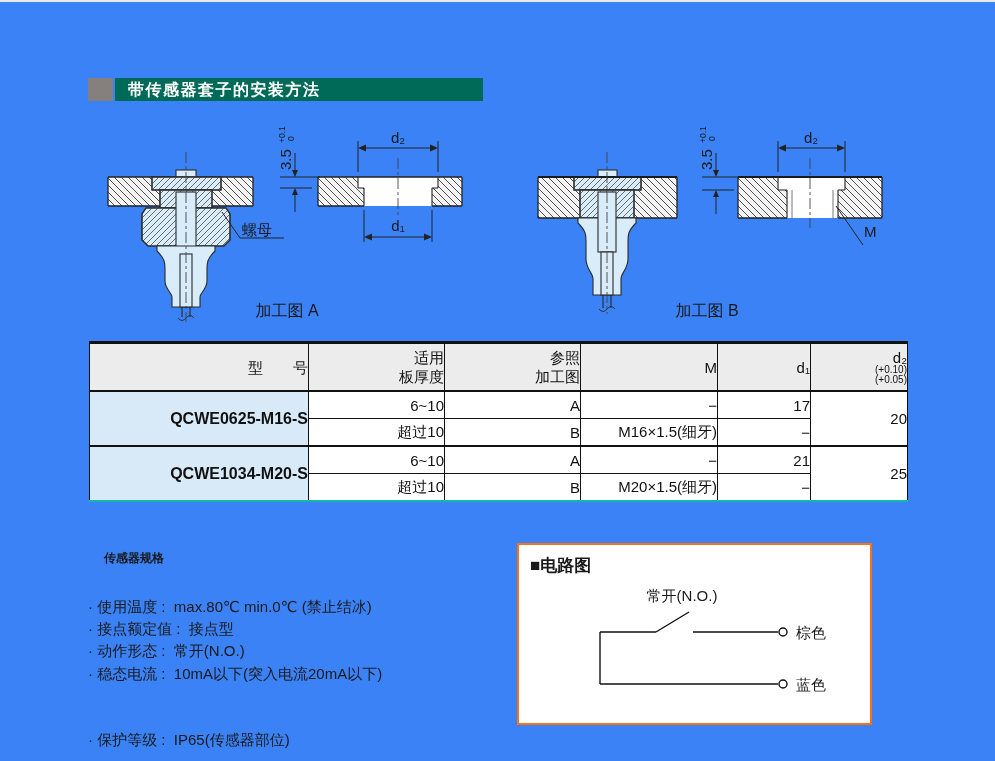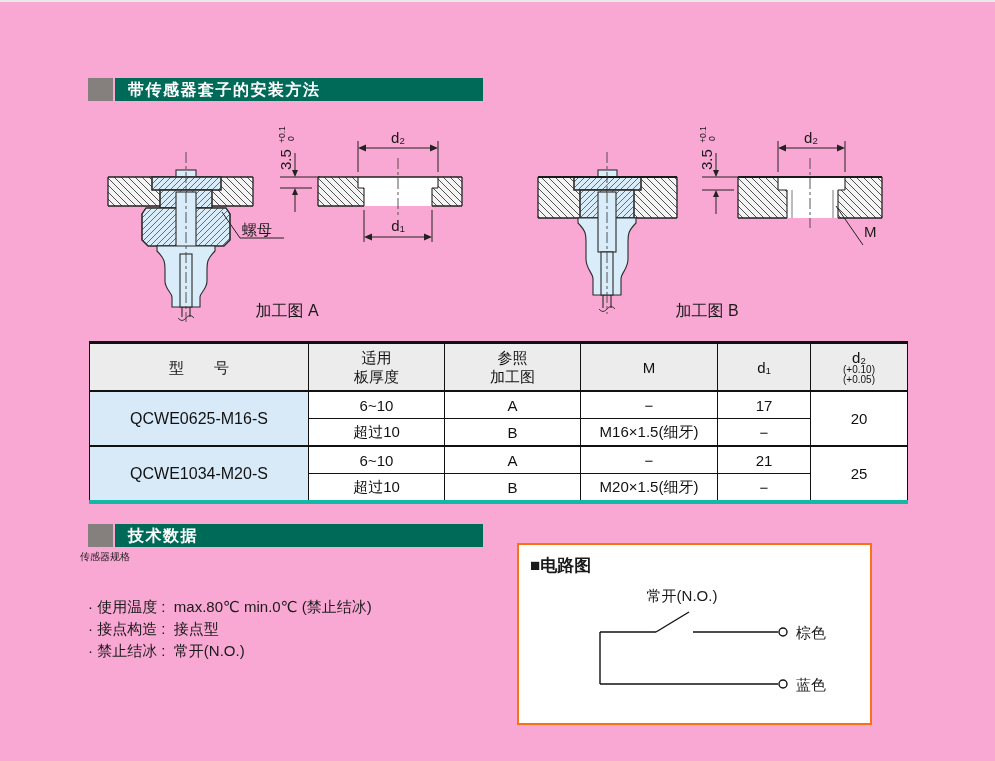--- a/index.html
+++ b/index.html
@@ -1,40 +1,40 @@
 <!DOCTYPE html>
 <html><head>
 <meta charset="utf-8">
 <style>
   html,body{margin:0;padding:0;background:#fff;}
-  .page{position:relative;width:995px;height:761px;background:#f9a8d4;overflow:hidden;
+  .page{position:relative;width:995px;height:761px;background:#3b82f6;overflow:hidden;
         font-family:"Liberation Sans","DejaVu Sans",sans-serif;color:#1a1a1a;}
   .top-rule{position:absolute;left:0;top:0;width:995px;height:2px;background:#e7ebe9;}
 
   
   .sec-bar{position:absolute;left:88px;width:395px;height:23px;display:flex;}
   .sec-bar .sq{width:25px;height:23px;background:#85807d;margin-right:2px;flex:none;}
   .sec-bar .bar{flex:1;background:#006a58;color:#ffffff;font-size:16px;font-weight:bold;
                 line-height:23px;padding-left:13px;letter-spacing:1.5px;}
 
   
   .spec-table{position:absolute;left:89px;top:341px;border-collapse:collapse;table-layout:fixed;
-              font-size:15px;color:#111;text-align:center;
-              border-top:3px solid #111;border-bottom:4px solid #14b8a6;}
+              font-size:15px;color:#111;text-align:right;
+              border-top:3px solid #111;border-bottom:2px solid #14b8a6;}
   .spec-table th,.spec-table td{border:1px solid #111;padding:0;vertical-align:middle;}
   .spec-table thead th{background:#ececec;height:46px;font-weight:normal;line-height:19px;
                        border-bottom:2px solid #111;}
   .spec-table td{height:26px;background:#fff;}
-  .spec-table .model-cell{background:#d8eaf8;font-weight:normal;font-size:16px;}
+  .spec-table .model-cell{background:#d8eaf8;font-weight:bold;font-size:16px;}
   .spec-table tr.grp-start td{border-top:2px solid #111;}
   .spec-table .d2h{line-height:15px;}
   .spec-table .tol{font-size:10px;line-height:9.5px;}
 
   
-  .subtitle{position:absolute;left:80px;top:550px;font-size:10px;}
+  .subtitle{position:absolute;left:104px;top:550px;font-size:12px;font-weight:bold;}
   .spec-line{position:absolute;left:88px;font-size:15px;white-space:pre;margin-top:25px;}
 
   
   .circuit{position:absolute;left:517px;top:543px;width:355px;height:182px;
            border:2px solid #f97316;box-sizing:border-box;background:#fff;}
 
   svg text{font-family:"Liberation Sans","DejaVu Sans",sans-serif;fill:#1a1a1a;}
 </style>
 </head>
 <body>
@@ -236,29 +236,27 @@
       </tr>
       <tr>
         <td>超过10</td>
         <td>B</td>
         <td>M20×1.5(细牙)</td>
         <td>−</td>
       </tr>
     </tbody>
   </table>
 
-  <div class="sec-bar" style="top:524px;">
-    <span class="sq"></span>
-    <span class="bar">技术数据</span>
-  </div>
 
   <div class="subtitle">传感器规格</div>
   <div class="spec-line" style="top:573px">· 使用温度 :  max.80℃ min.0℃ (禁止结冰)</div>
-  <div class="spec-line" style="top:595px">· 接点构造 :  接点型</div>
-  <div class="spec-line" style="top:617px">· 禁止结冰 :  常开(N.O.)</div>
+  <div class="spec-line" style="top:595px">· 接点额定值 :  接点型</div>
+  <div class="spec-line" style="top:617px">· 动作形态 :  常开(N.O.)</div>
+  <div class="spec-line" style="top:640px">· 稳态电流 :  10mA以下(突入电流20mA以下)</div>
+  <div class="spec-line" style="top:706px">· 保护等级 :  IP65(传感器部位)</div>
 
   <div class="circuit">
     <svg width="385" height="178" viewBox="0 0 385 178">
       <text x="11" y="26" font-size="17" font-weight="600">■电路图</text>
       <text x="163" y="56" font-size="15" text-anchor="middle">常开(N.O.)</text>
       <g stroke="#111" stroke-width="1.4" fill="none">
         <path d="M81,87 H137"></path>
         <path d="M137,87 L170,67"></path>
         <path d="M174,87 H259"></path>
         <path d="M81,87 V139"></path>

